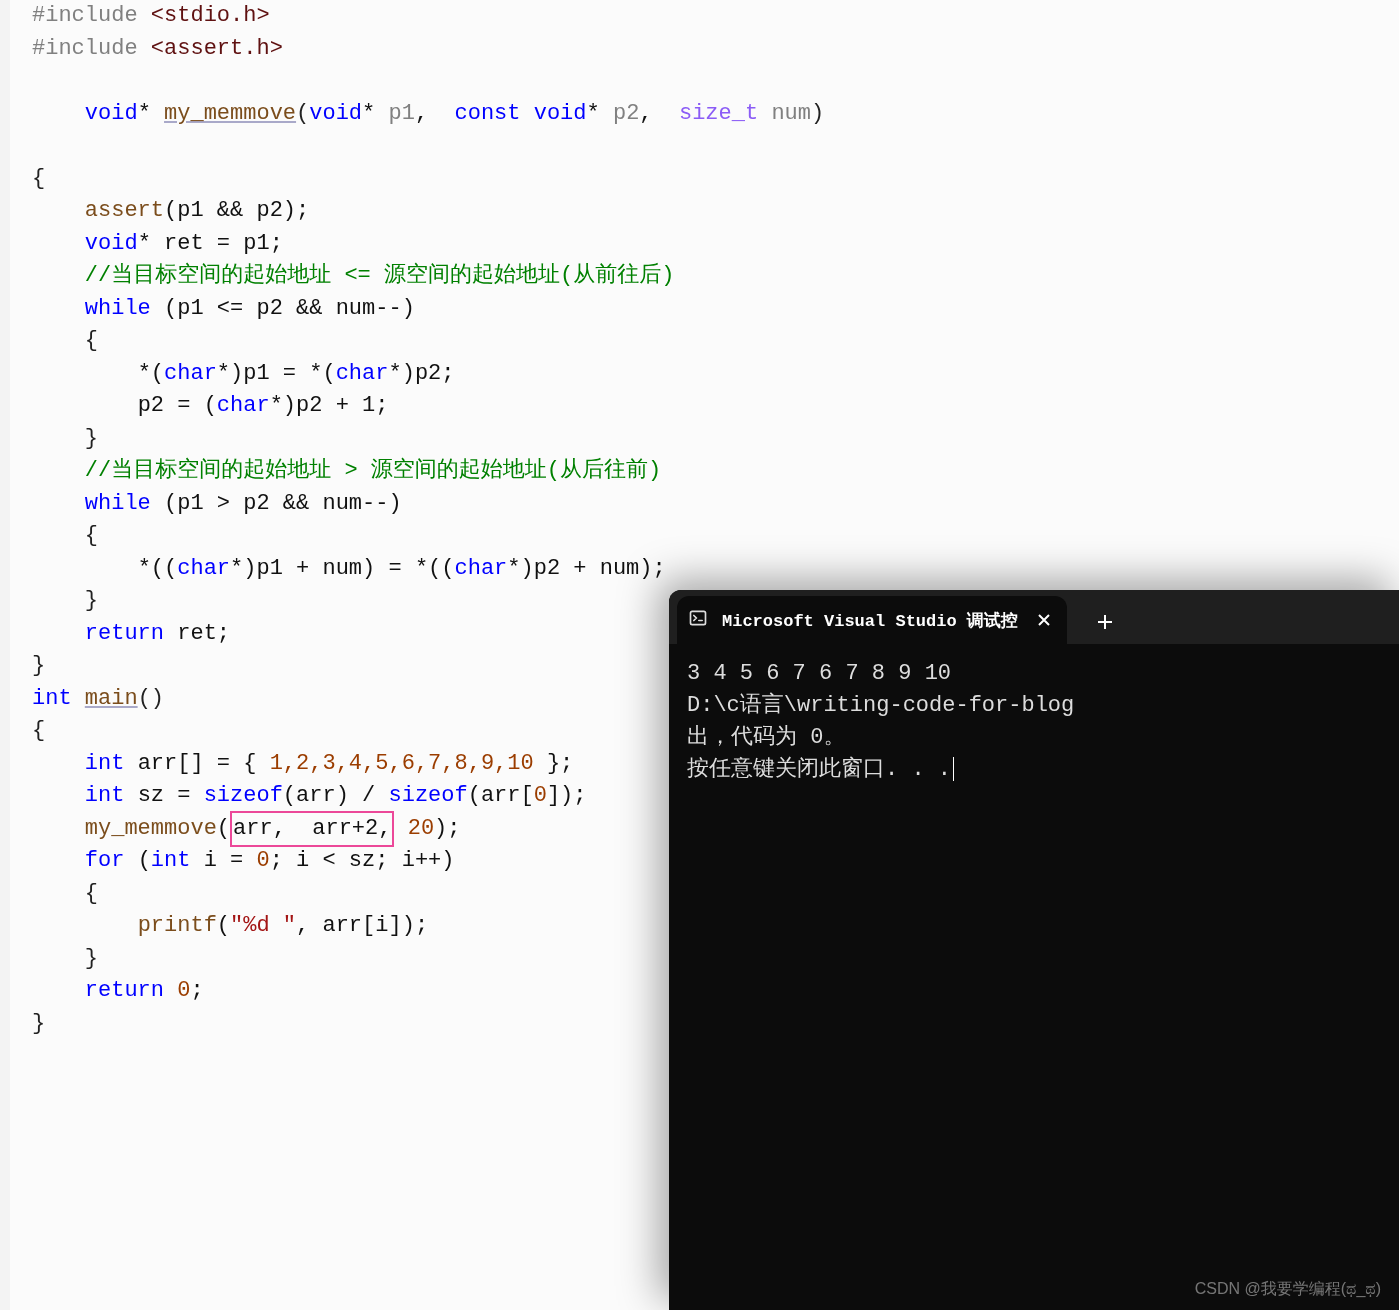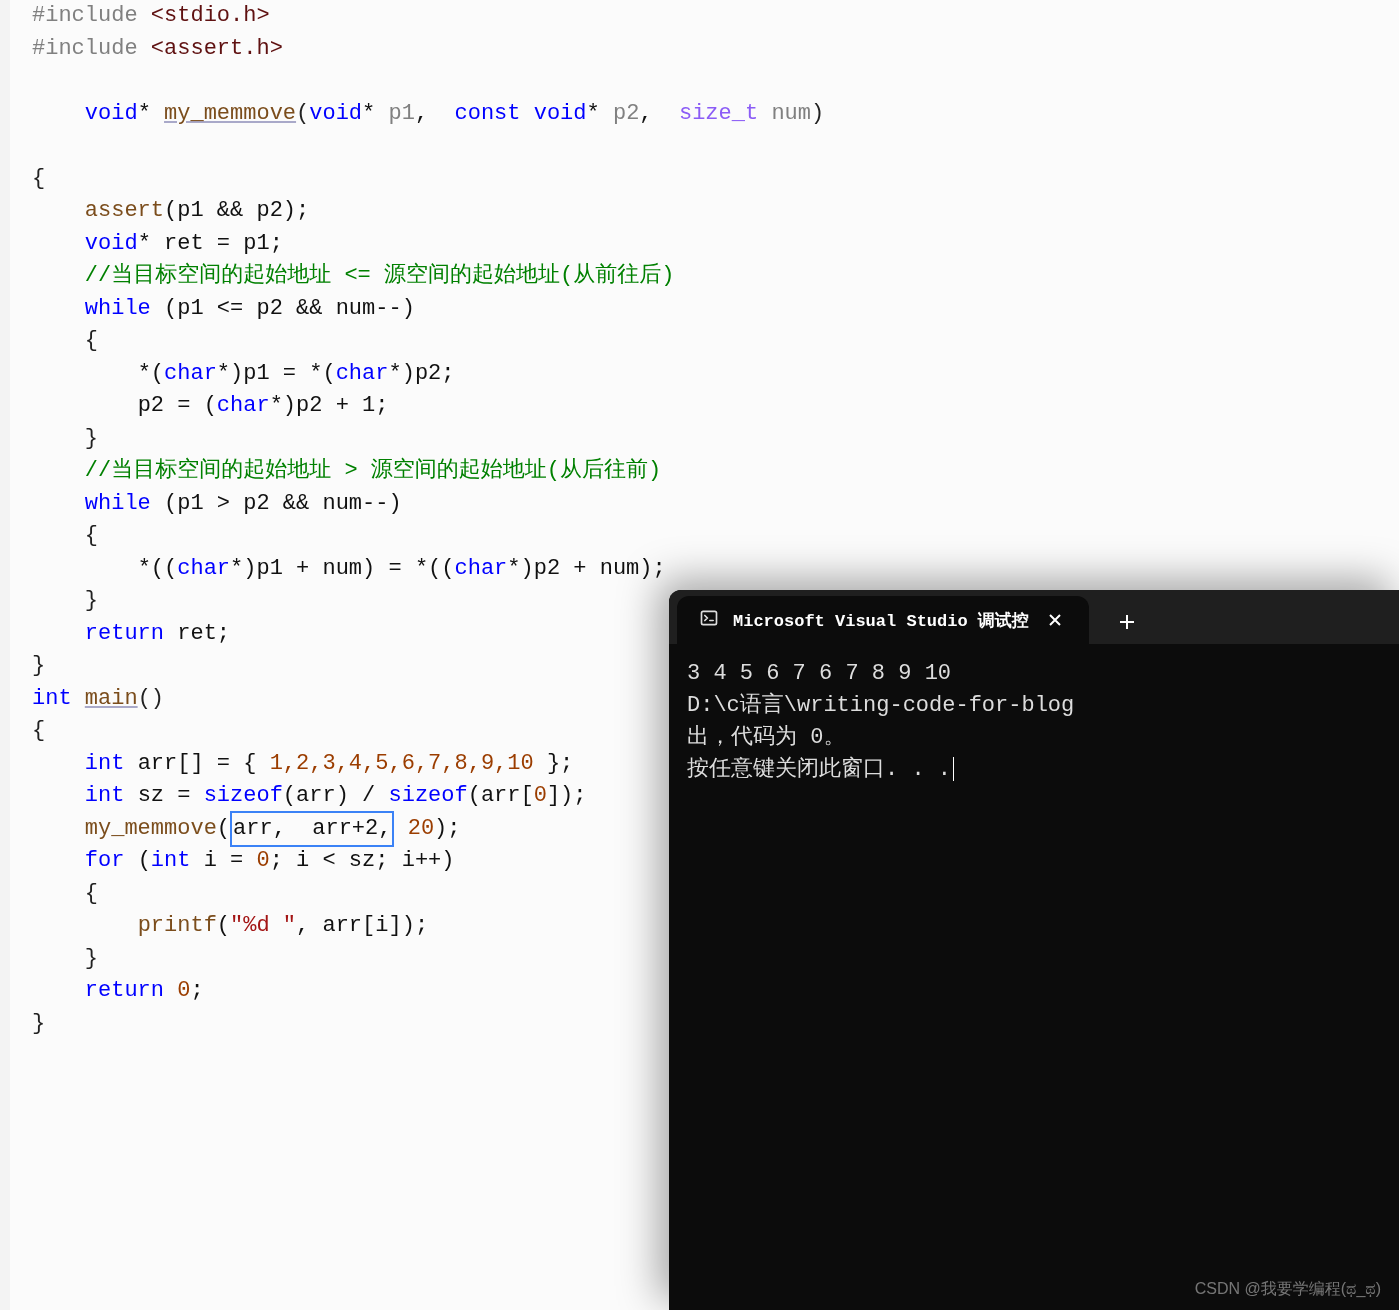--- a/index.html
+++ b/index.html
@@ -33,21 +33,21 @@
 .ident { color: #111; }
 .func-def { color: #7b4d1c; }
 .grey { color: #808080; }
 .brace { color: #222; }
 .comment { color: #008000; }
 .num { color: #9b3d00; }
 .str { color: #a31515; }
 .underline { text-decoration: underline; text-decoration-color: #a9a9c9; }
 
 .highlight-box {
-  border: 2px solid #3b82f6;
+  border: 2px solid #ec4899;
   display: inline-block;
   padding: 0 1px;
   margin: -2px 0;
 }
 
 
 .terminal-window {
   position: absolute;
   right: 0; bottom: 0;
   width: 730px;
@@ -64,21 +64,21 @@
   align-items: stretch;
 }
 .term-tab {
   background: #0c0c0c;
   min-width: 370px;
   border-top-left-radius: 12px;
   border-top-right-radius: 12px;
   margin-left: 8px; margin-top: 6px;
   display: flex; align-items: center;
   gap: 14px;
-  padding: 0 22px;
+  padding: 0 11px;
 }
 .term-tab .icon-term { color: #ccc; font-size: 18px; }
 .term-tab .ttitle { color: #fff; font-weight: 700; font-size: 17px; flex: 1; white-space: nowrap; overflow: hidden; text-overflow: clip; }
 .term-tab .close { width: 24px; height: 24px; display:flex;align-items:center;justify-content:center; color:#fff; cursor:pointer; border-radius:4px;}
 .term-actions { display: flex; align-items: center; margin-left: 20px; margin-top:10px; }
 .term-newtab { width: 36px; height: 36px; display:flex;align-items:center;justify-content:center;color:#fff;font-size:20px;cursor:pointer;border-radius:6px;}
 .term-body {
   padding: 14px 18px;
   color: #ddd;
   font-family: Consolas, "Courier New", monospace;

